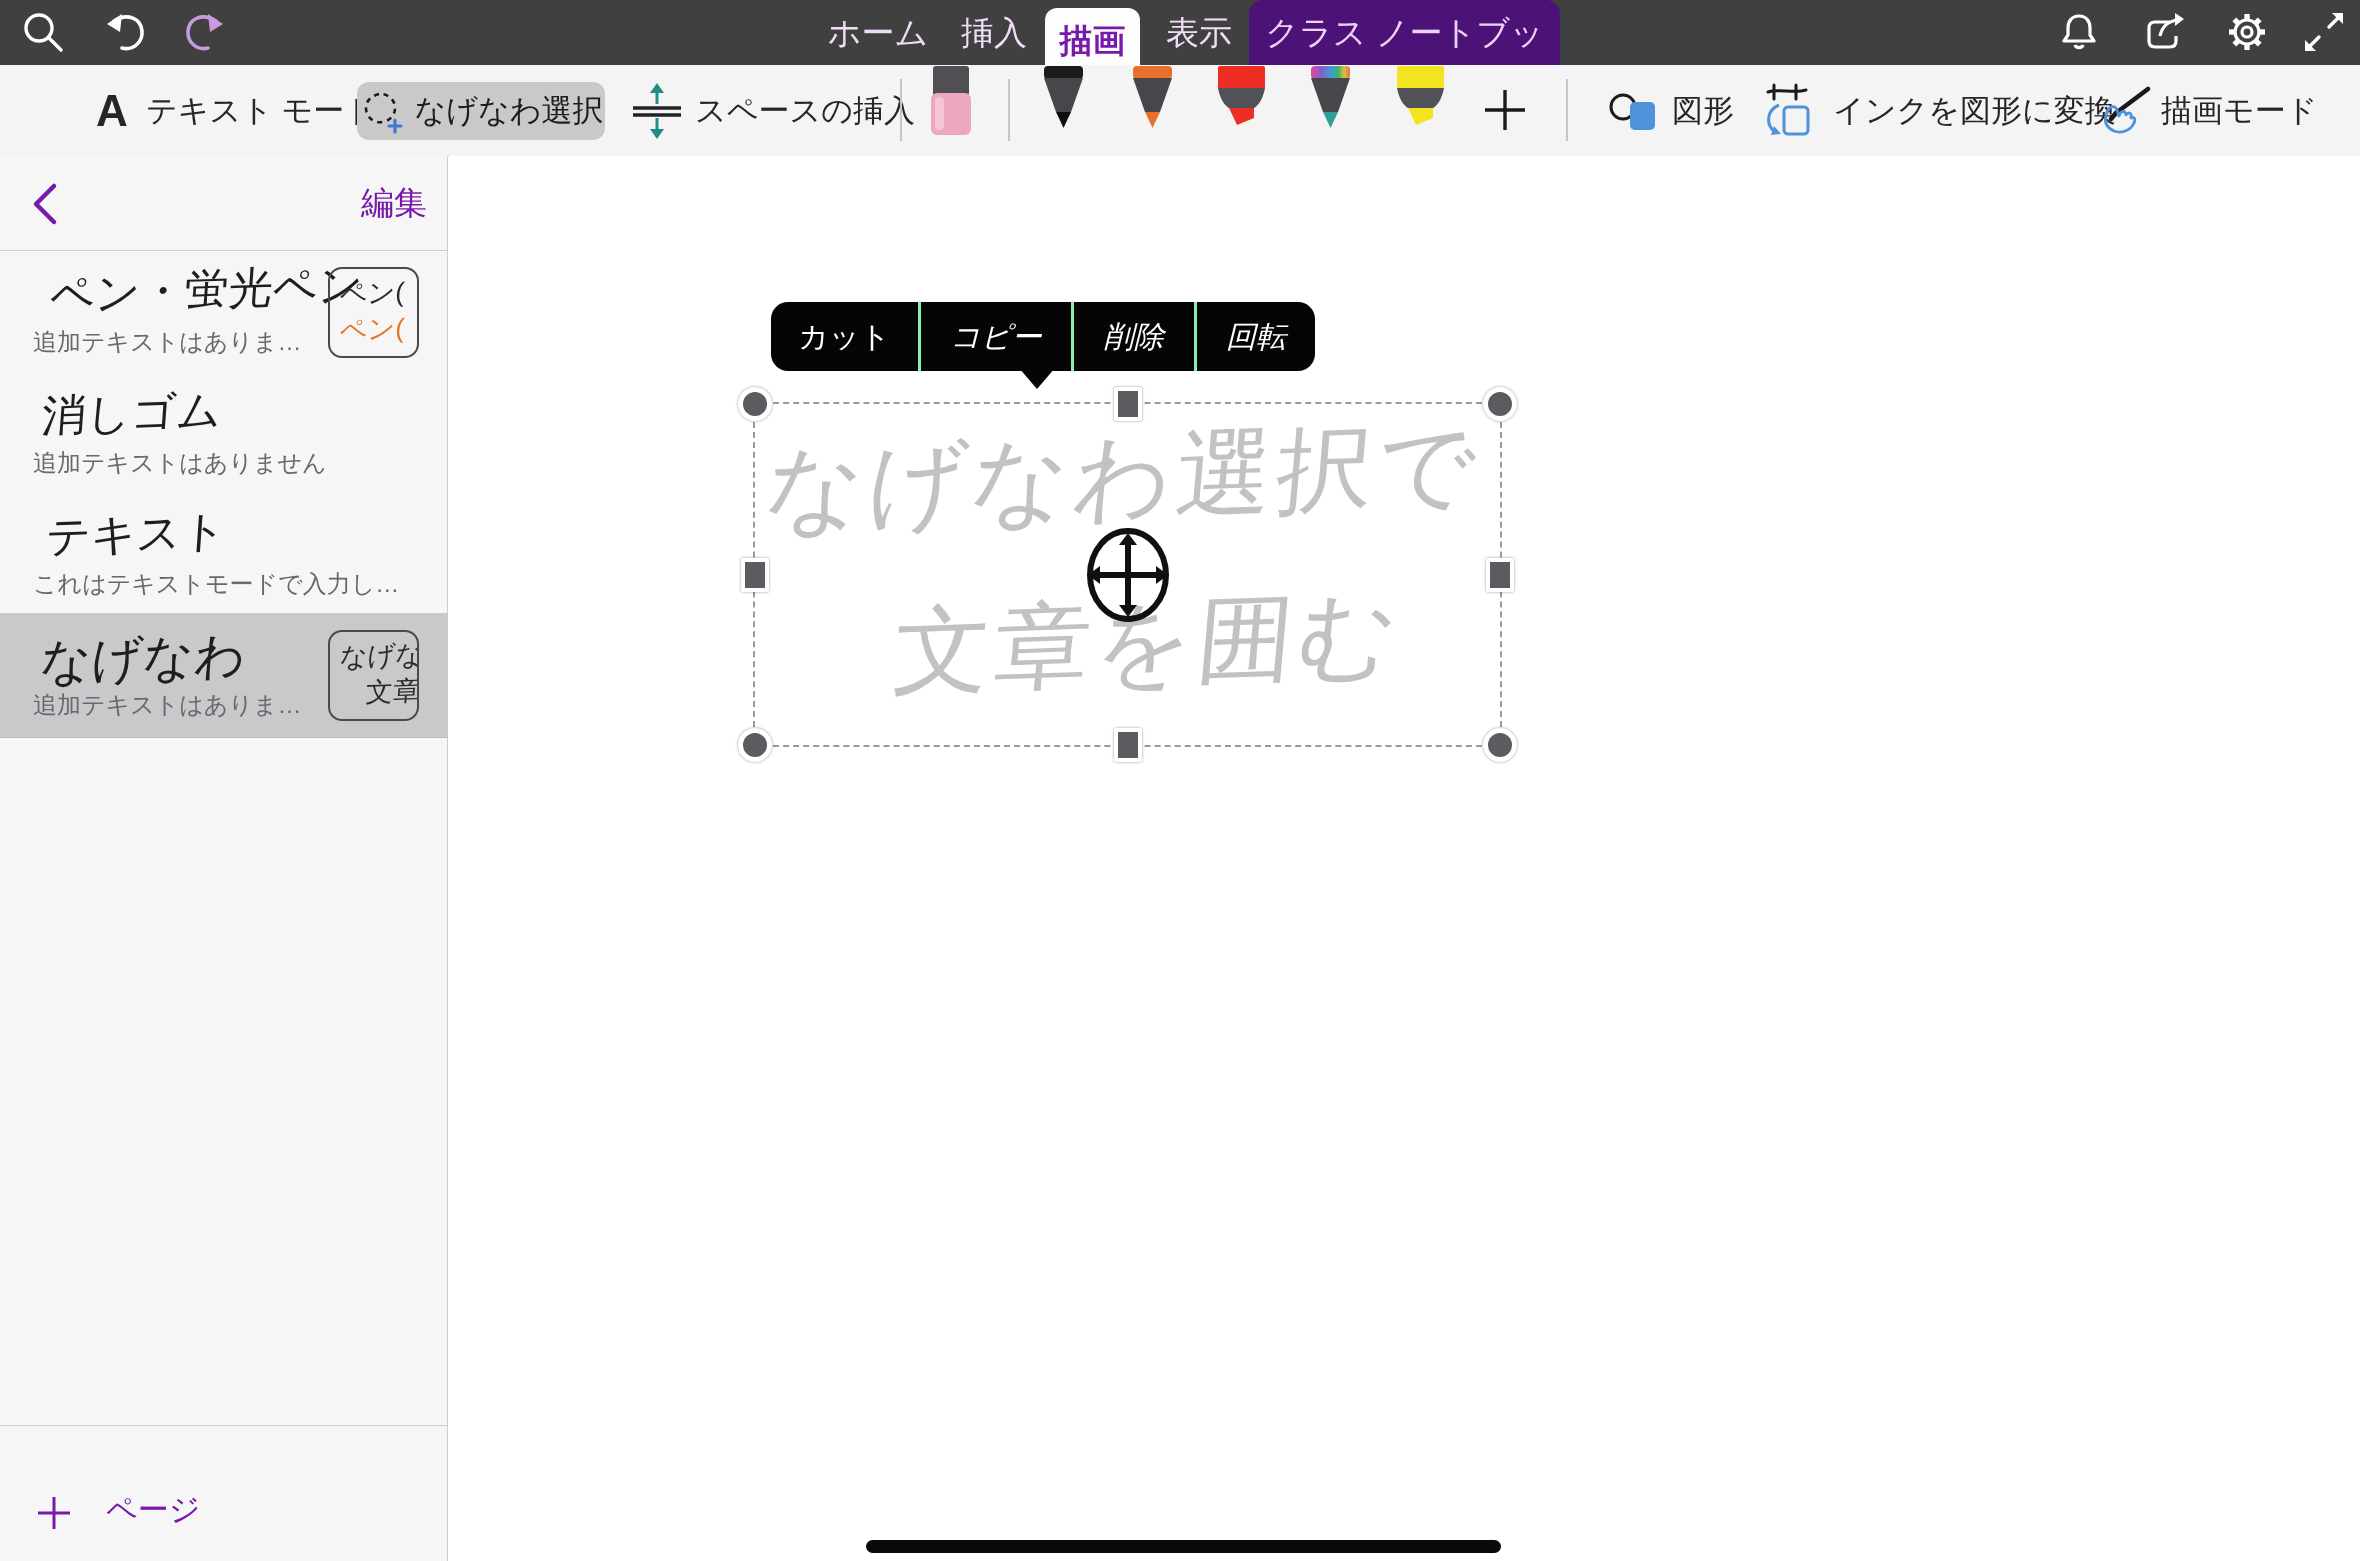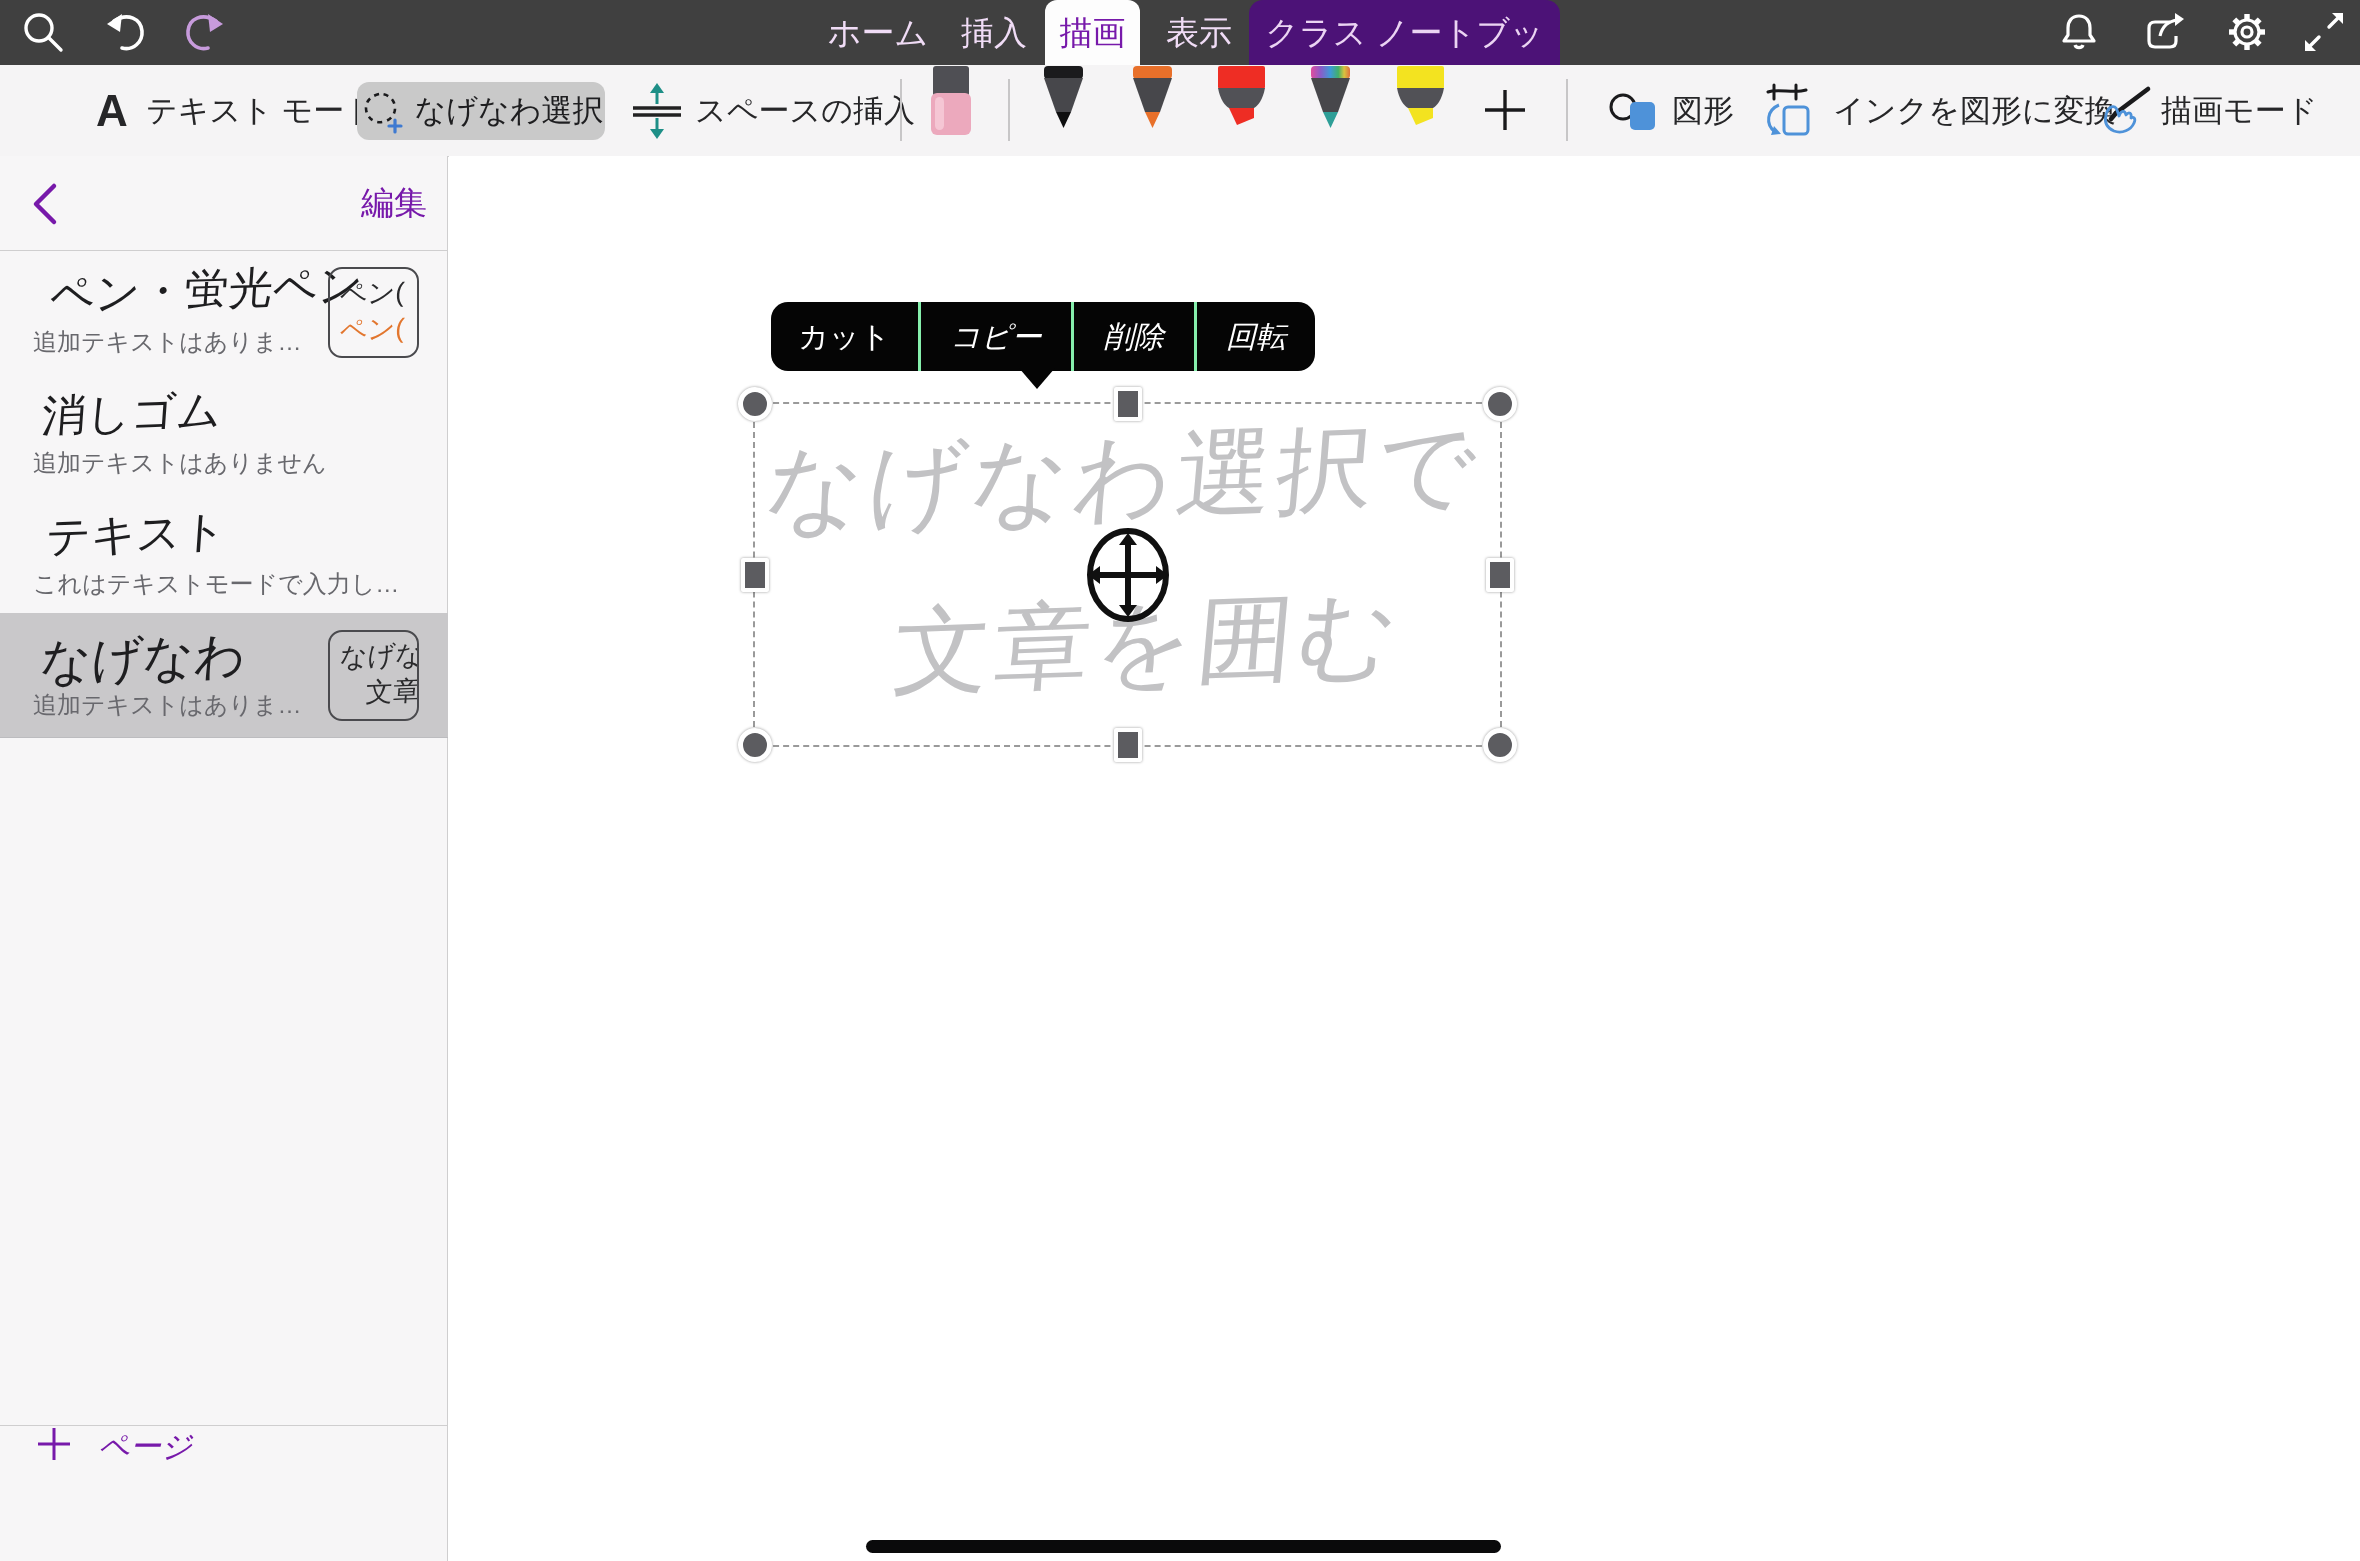--- a/index.html
+++ b/index.html
@@ -7,21 +7,21 @@
           font-family:"Liberation Sans", sans-serif;color:#1e1e20;}
   .abs{position:absolute;}
 
   
   .topbar{position:absolute;left:0;top:0;width:2360px;height:65px;background:#404040;}
   .topbar svg{position:absolute;top:8px;}
   .tab{position:absolute;top:0;height:65px;line-height:65px;font-size:33px;color:#F0DCF6;
        text-align:center;cursor:default;}
   .tab-plain{width:110px;}
   .tab-draw{left:1045px;width:95px;background:#FDFDFD;border-radius:12px 12px 0 0;
-            color:#7719AA;font-weight:normal;}
+            color:#7719AA;font-weight:bold;margin-top:8px;}
   .tab-class{left:1249px;width:311px;background:#4C1277;border-radius:14px 14px 0 0;color:#EBD4F3;}
 
   
   .ribbon{position:absolute;left:0;top:65px;width:2360px;height:91px;background:#F5F4F5;
           border-bottom:1px solid #D2D1D2;}
   .rlabel{position:absolute;top:0;height:91px;line-height:91px;font-size:31px;color:#262628;white-space:nowrap;}
   .vsep{position:absolute;top:14px;height:62px;width:2px;background:#C7C6C7;}
   .lasso-btn{position:absolute;left:357px;top:17px;width:248px;height:58px;background:#C9C9C9;
              border-radius:12px;display:flex;align-items:center;justify-content:center;gap:10px;}
   .lasso-btn span{font-size:31px;color:#1e1e20;}
@@ -37,22 +37,22 @@
   .sb-item.selected{background:#C9C8CA;border-bottom:1px solid #BCBCBF;box-sizing:border-box;}
   .hand{font-size:44px;color:#1e1e20;transform:skewX(-6deg) rotate(-2deg);transform-origin:left bottom;
         white-space:nowrap;}
   .sb-item .hand{position:absolute;left:48px;top:16px;}
   .sb-sub{position:absolute;left:33px;top:76px;font-size:24px;color:#68686D;white-space:nowrap;}
   .thumb{position:absolute;left:328px;top:17px;width:91px;height:91px;border:2px solid #4A4A4E;
          border-radius:14px;box-sizing:border-box;overflow:hidden;padding:6px 0 0 10px;}
   .thumb .tline{font-size:27px;white-space:nowrap;transform:skewX(-6deg) rotate(-2deg);line-height:36px;}
   .thumb .tline2{padding-left:26px;}
   .add-page{position:absolute;left:0;top:1269px;width:448px;height:106px;border-top:1px solid #CFCECF;
-            display:flex;align-items:flex-start;padding-left:36px;gap:26px;box-sizing:border-box;
-            color:#7719AA;font-size:31px;font-style:italic;}
+            display:flex;align-items:flex-end;padding-left:36px;gap:34px;box-sizing:border-box;
+            color:#7719AA;font-size:31px;}
 
   
   .canvas{position:absolute;left:449px;top:156px;width:1911px;height:1405px;background:#fff;}
   .ctx-menu{position:absolute;left:322px;top:146px;width:544px;height:69px;background:#050505;
             border-radius:17px;display:flex;overflow:hidden;}
   .ctx-btn{height:69px;line-height:69px;text-align:center;color:#fff;font-size:30px;}
   .ctx-btn + .ctx-btn{border-left:3px solid #86efac;font-style:italic;}
   .ctx-tail{position:absolute;left:570px;top:212px;width:0;height:0;
             border-left:18px solid transparent;border-right:18px solid transparent;
             border-top:21px solid #050505;}

